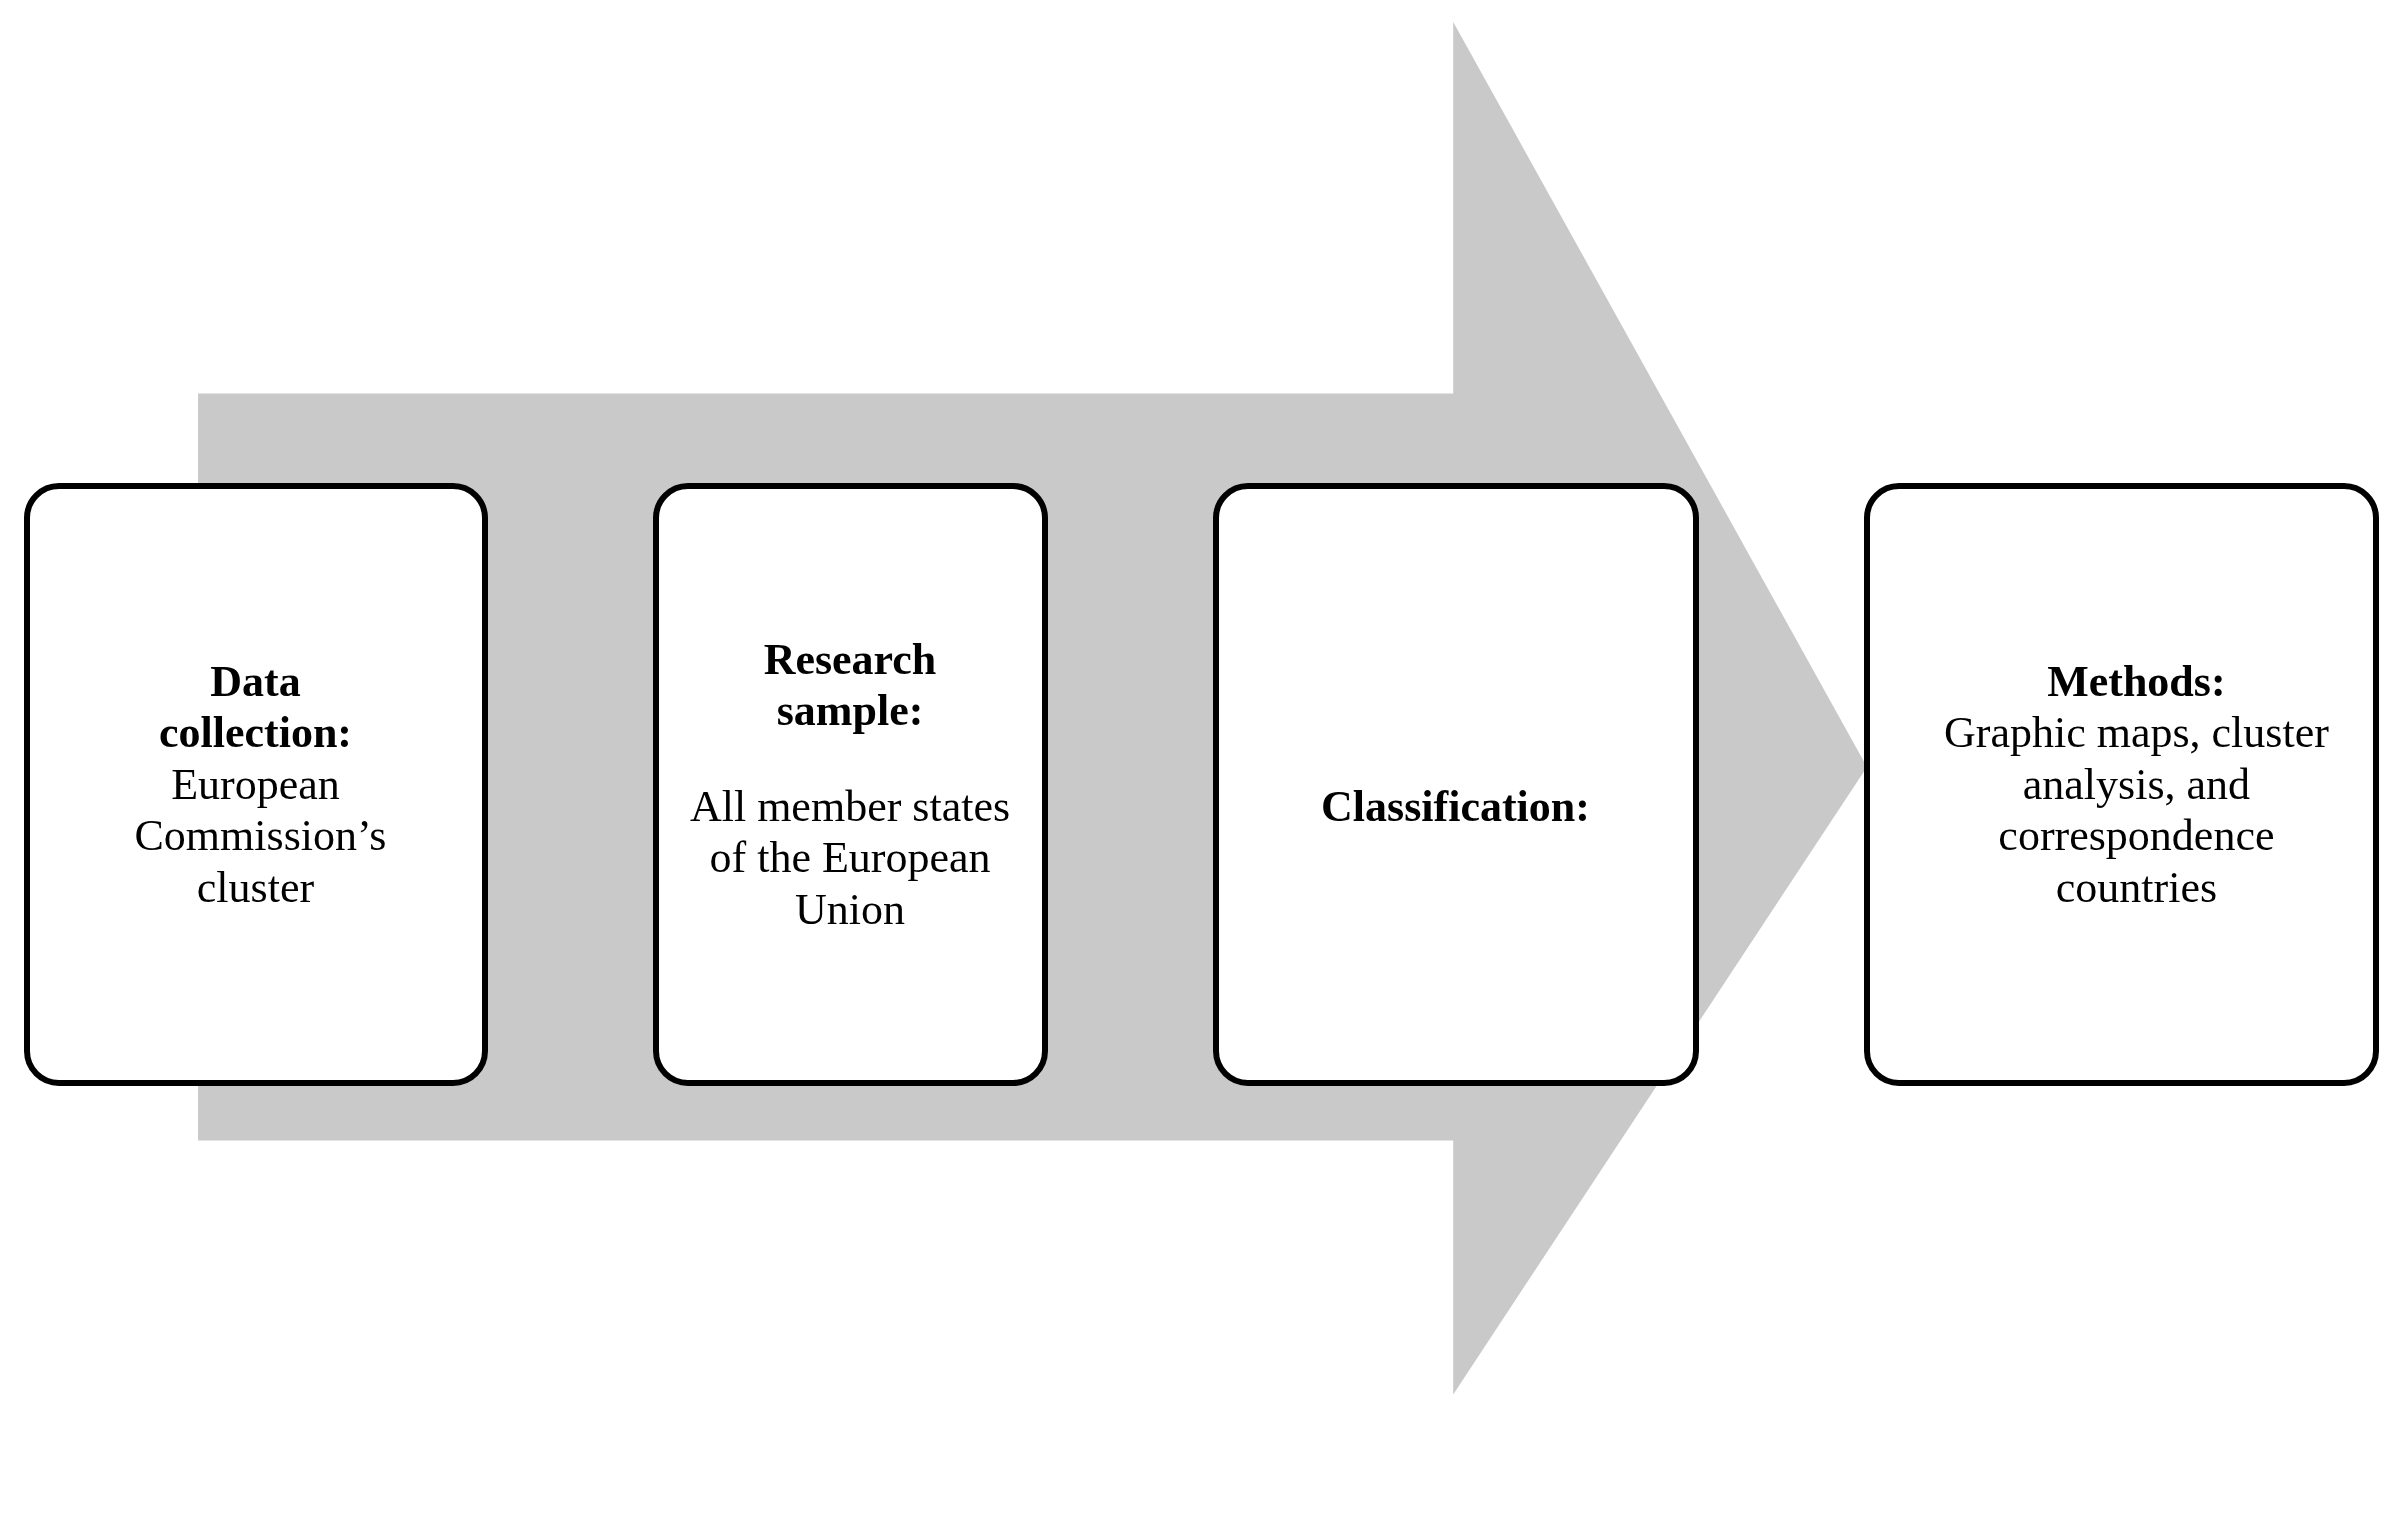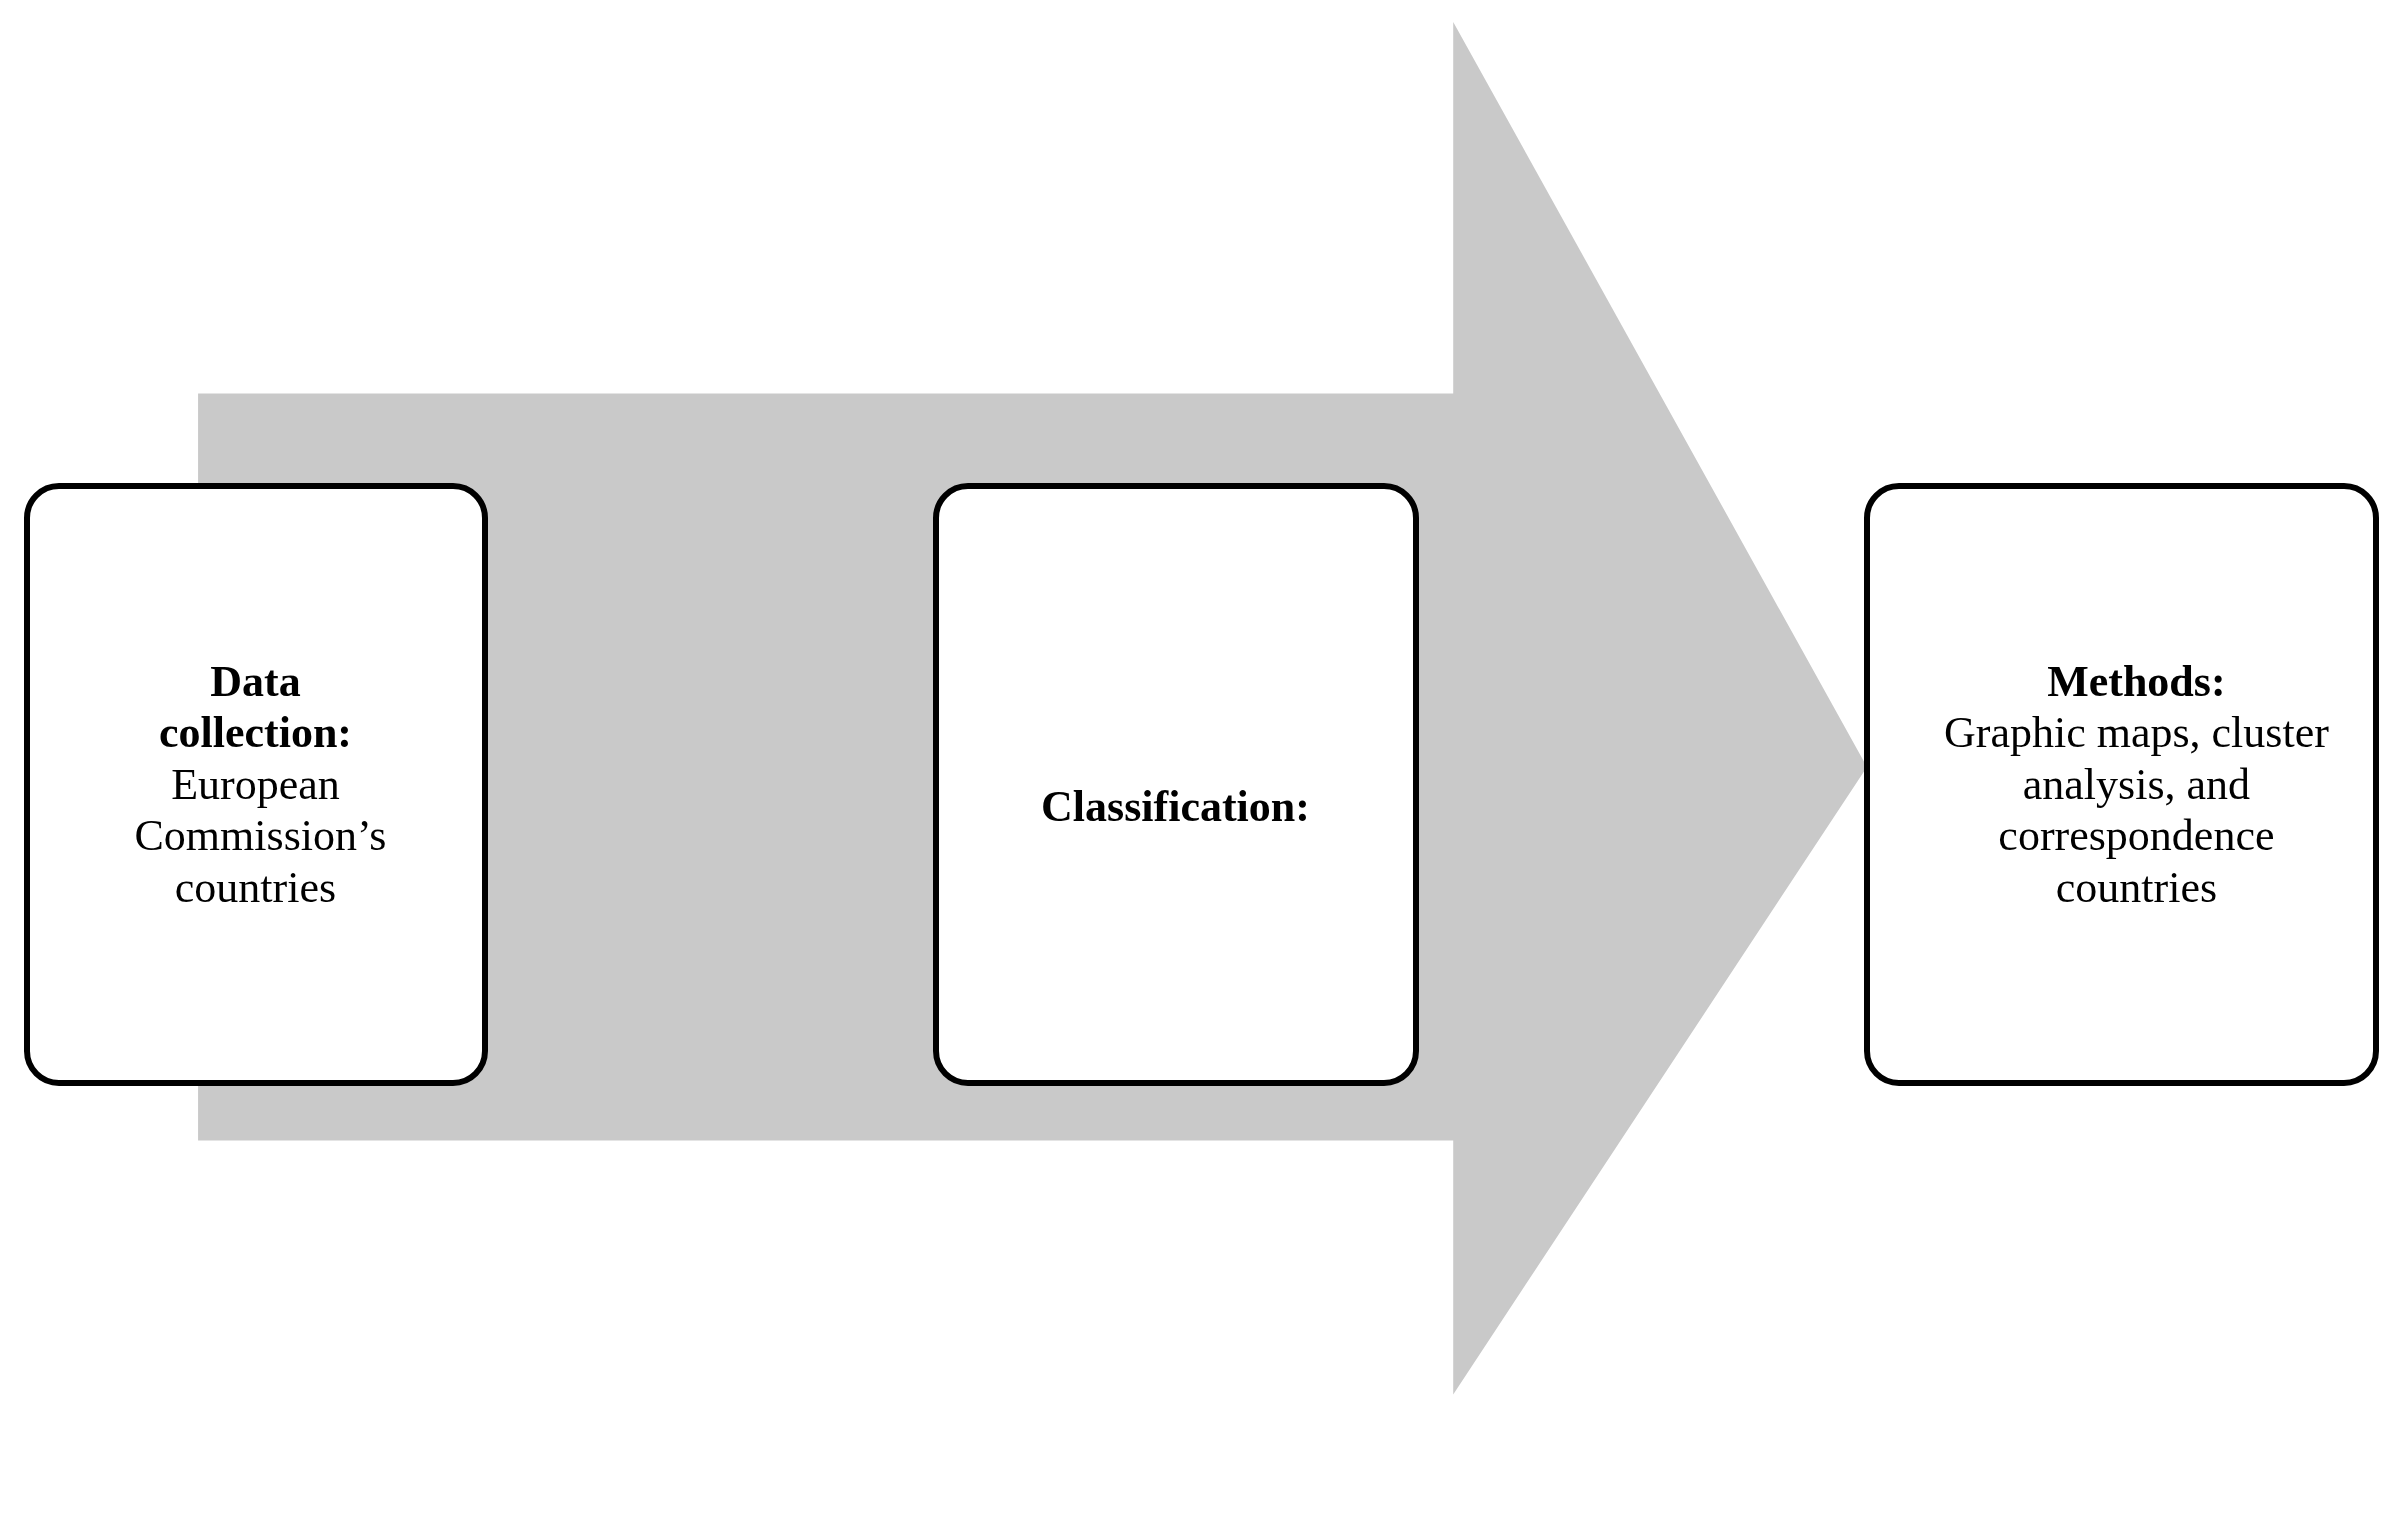--- a/index.html
+++ b/index.html
@@ -75,24 +75,28 @@
 <div id="stage">
 
   <svg id="arrow-layer" viewBox="0 0 3273 2082" preserveAspectRatio="none">
     <polygon id="arrow-shape" points="270,536 1981,536 1981,30 2545,1045 1981,1900 1981,1554 270,1554" fill="#c9c9c9" stroke="none"></polygon>
   </svg>
 
   <div id="boxes-row">
 
     <div class="step-box box-w-1">
       <div class="step-title t-narrow">Data collection:</div>
-      <div class="step-body t-narrow">European Commission’s countries</div>
+      <div class="step-body t-narrow">European Commission’s cluster</div>
     </div>
 
 
+    <div class="step-box box-w-3">
+      <div class="step-title t-mid">Research sample:</div>
+      <div class="step-body t-wide">All member states of the European Union</div>
+    </div>
 
     <div class="step-box box-w-4">
       <div class="step-title t-wide">Classification:</div>
     </div>
 
     <div class="step-box box-w-5">
       <div class="step-title t-wide2">Methods:</div>
       <div class="step-body t-wide2">Graphic maps, cluster analysis, and correspondence countries</div>
     </div>
 

